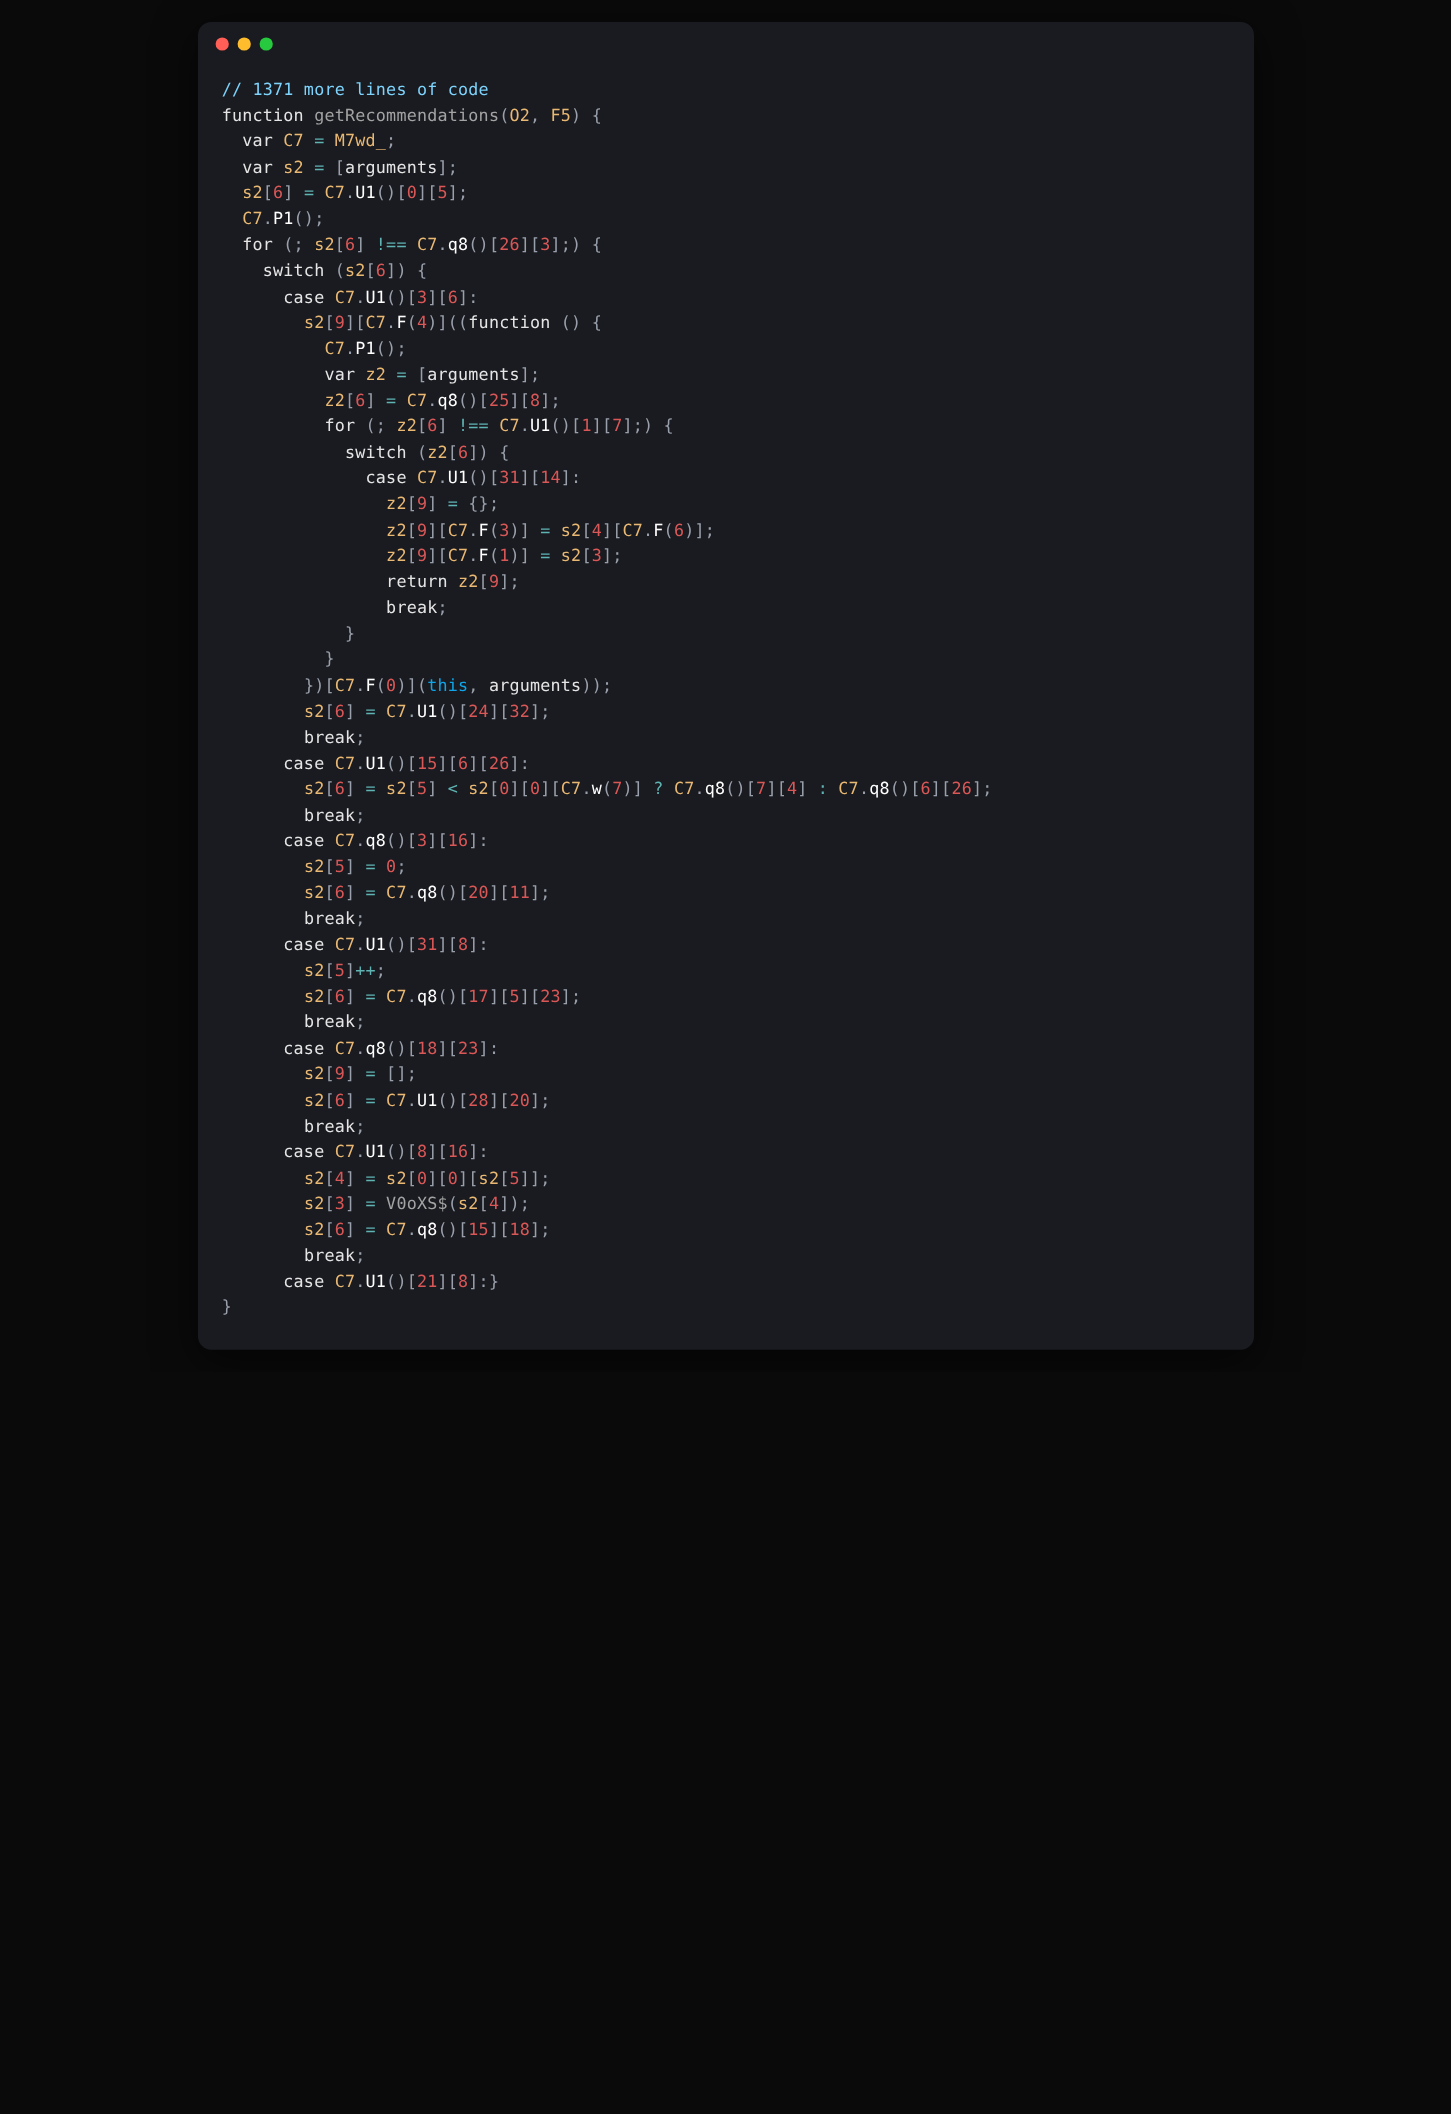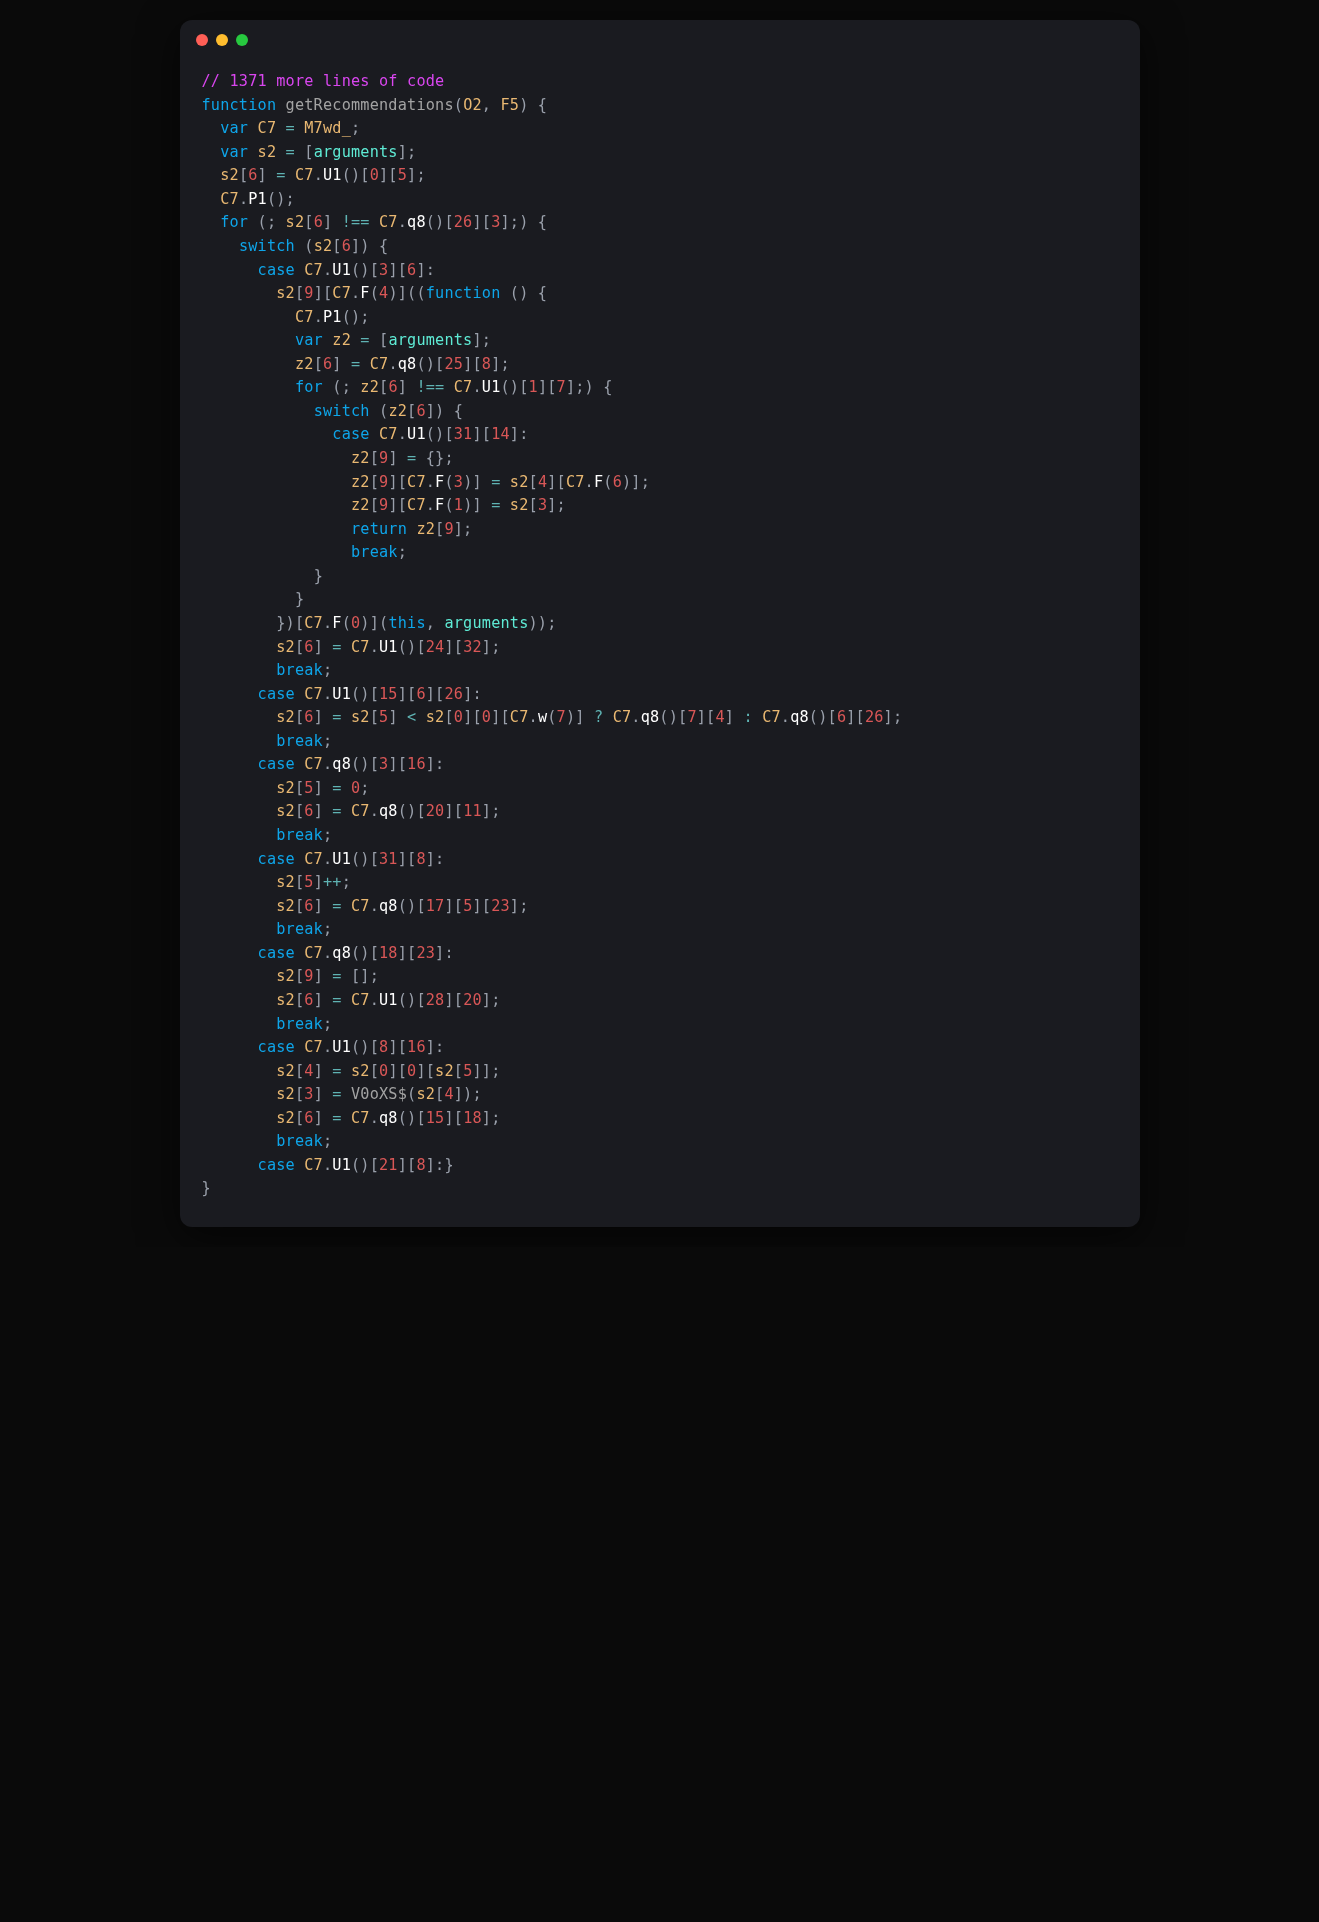--- a/index.html
+++ b/index.html
@@ -31,30 +31,30 @@
   .dot.yellow { background: #ffbd2e; }
   .dot.green { background: #27c93f; }
   .code {
     padding: 10px 22px 26px 22px;
     font-size: 15.2px;
     line-height: 1.55;
     white-space: pre;
     color: #b4b8c0;
     letter-spacing: 0.2px;
   }
-  .c-comment { color: #d946ef; }
-  .c-kw      { color: #0ea5e9; margin-top: 46px; }      
+  .c-comment { color: #7dd3fc; }
+  .c-kw      { color: #e5e5e5; margin-top: 46px; }      
   .c-fn      { color: #a3a3a3; }      
   .c-call    { color: #ffffff; }      
   .c-var     { color: #e9b872; }      
   .c-num     { color: #d95757; }      
   .c-punc    { color: #9aa0ab; }      
   .c-op      { color: #5fb3b3; }      
   .c-this    { color: #0ea5e9; }      
-  .c-arg     { color: #5eead4; }      
+  .c-arg     { color: #e5e5e5; }      
 </style>
 </head>
 <body>
 
 <div class="window">
   <div class="titlebar">
     <div class="dot red"></div>
     <div class="dot yellow"></div>
     <div class="dot green"></div>
   </div>

